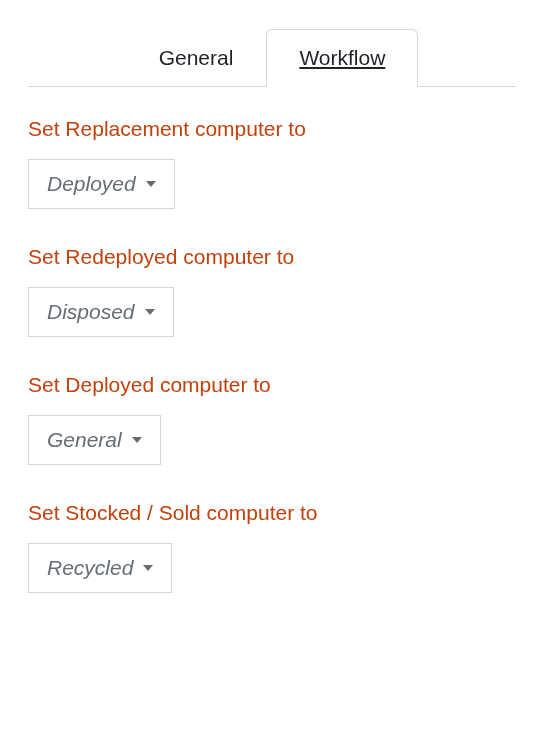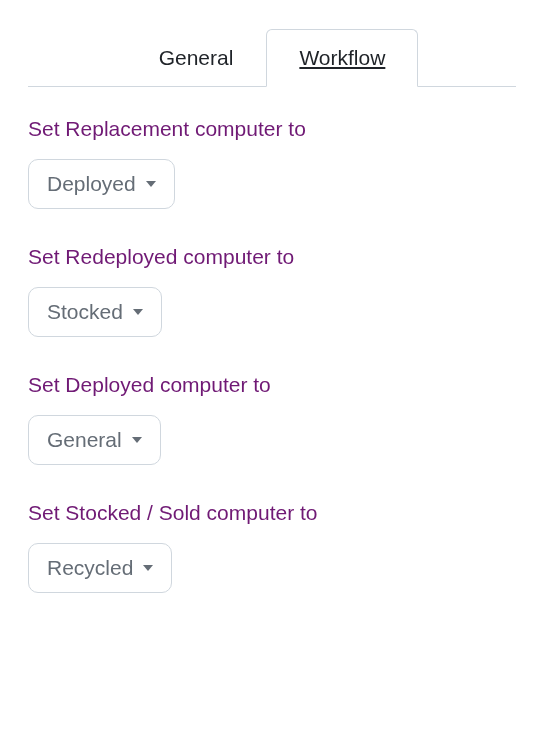--- a/index.html
+++ b/index.html
@@ -42,36 +42,37 @@
     }
     .content {
       padding: 30px 28px;
     }
     .field {
       margin-bottom: 36px;
     }
     .field-label {
       display: block;
       font-size: 21px;
-      color: #701a75;
+      color: #c2410c;
       margin-bottom: 18px;
       font-weight: 400;
     }
     .dropdown {
       display: inline-flex;
       align-items: center;
       gap: 8px;
       padding: 12px 18px;
       font-size: 21px;
       color: #656d76;
       background: #ffffff;
       border: 1px solid #d0d7de;
-      border-radius: 10px;
+      border-radius: 0;
       cursor: pointer;
       font-family: inherit;
+      font-style: italic;
     }
     .caret {
       display: inline-block;
       width: 0;
       height: 0;
       border-left: 5px solid transparent;
       border-right: 5px solid transparent;
       border-top: 6px solid #656d76;
       margin-left: 2px;
     }
@@ -90,21 +91,21 @@
     <label class="field-label">Set Replacement computer to</label>
     <button class="dropdown">
       <span>Deployed</span>
       <span class="caret"></span>
     </button>
   </div>
 
   <div class="field">
     <label class="field-label">Set Redeployed computer to</label>
     <button class="dropdown">
-      <span>Stocked</span>
+      <span>Disposed</span>
       <span class="caret"></span>
     </button>
   </div>
 
   <div class="field">
     <label class="field-label">Set Deployed computer to</label>
     <button class="dropdown">
       <span>General</span>
       <span class="caret"></span>
     </button>

